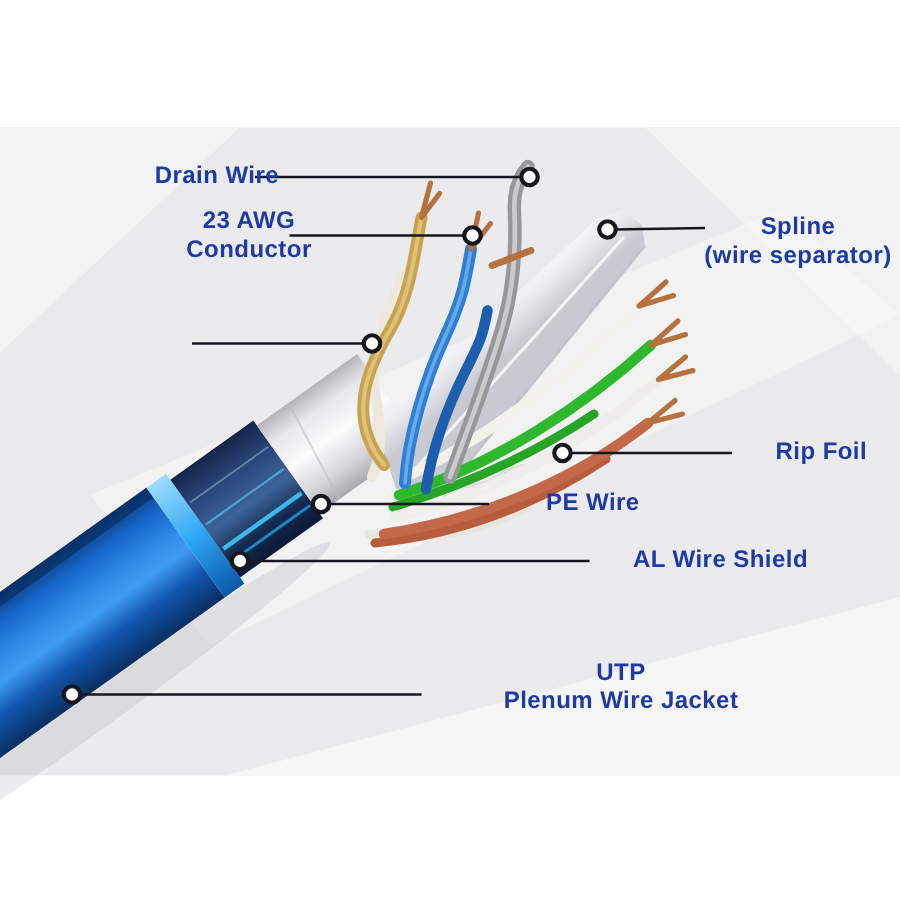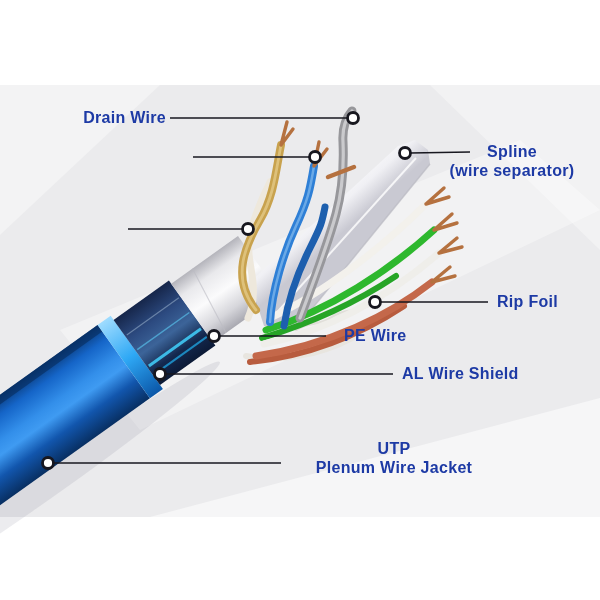--- a/index.html
+++ b/index.html
@@ -12,20 +12,21 @@
   }
   #art{position:absolute;left:0;top:0;}
   .callout-label{
     position:absolute;
     font-size:16px;
     font-weight:700;
     line-height:19px;
     letter-spacing:0.3px;
     color:#1d3aa5;
     white-space:pre-line;
+    margin-left:20px;
   }
   .align-right{text-align:right;}
   .align-center{text-align:center;}
   .align-left{text-align:left;}
 </style>
 </head>
 <body>
 
 <div id="stage">
 
@@ -145,20 +146,22 @@
       <circle cx="248" cy="229" r="5.5"></circle>
       <circle cx="405" cy="153" r="5.5"></circle>
       <circle cx="375" cy="302" r="5.5"></circle>
       <circle cx="214" cy="336" r="5.5"></circle>
       <circle cx="160" cy="374" r="5.5"></circle>
       <circle cx="48" cy="463" r="5.5"></circle>
     </g>
   </svg>
 
   <div class="callout-label align-right" style="left:38px;  top:108px; width:128px;">Drain Wire</div>
+  <div class="callout-label align-center" style="left:60px;  top:138px; width:172px;">23 AWG
+Conductor</div>
   <div class="callout-label align-center" style="left:428px; top:142px; width:168px;">Spline
 (wire separator)</div>
   <div class="callout-label align-left" style="left:497px; top:292px; width:100px;">Rip Foil</div>
   <div class="callout-label align-left" style="left:344px; top:326px; width:90px;">PE Wire</div>
   <div class="callout-label align-left" style="left:402px; top:364px; width:140px;">AL Wire Shield</div>
   <div class="callout-label align-center" style="left:298px; top:439px; width:192px;">UTP
 Plenum Wire Jacket</div>
 
 </div>
 

